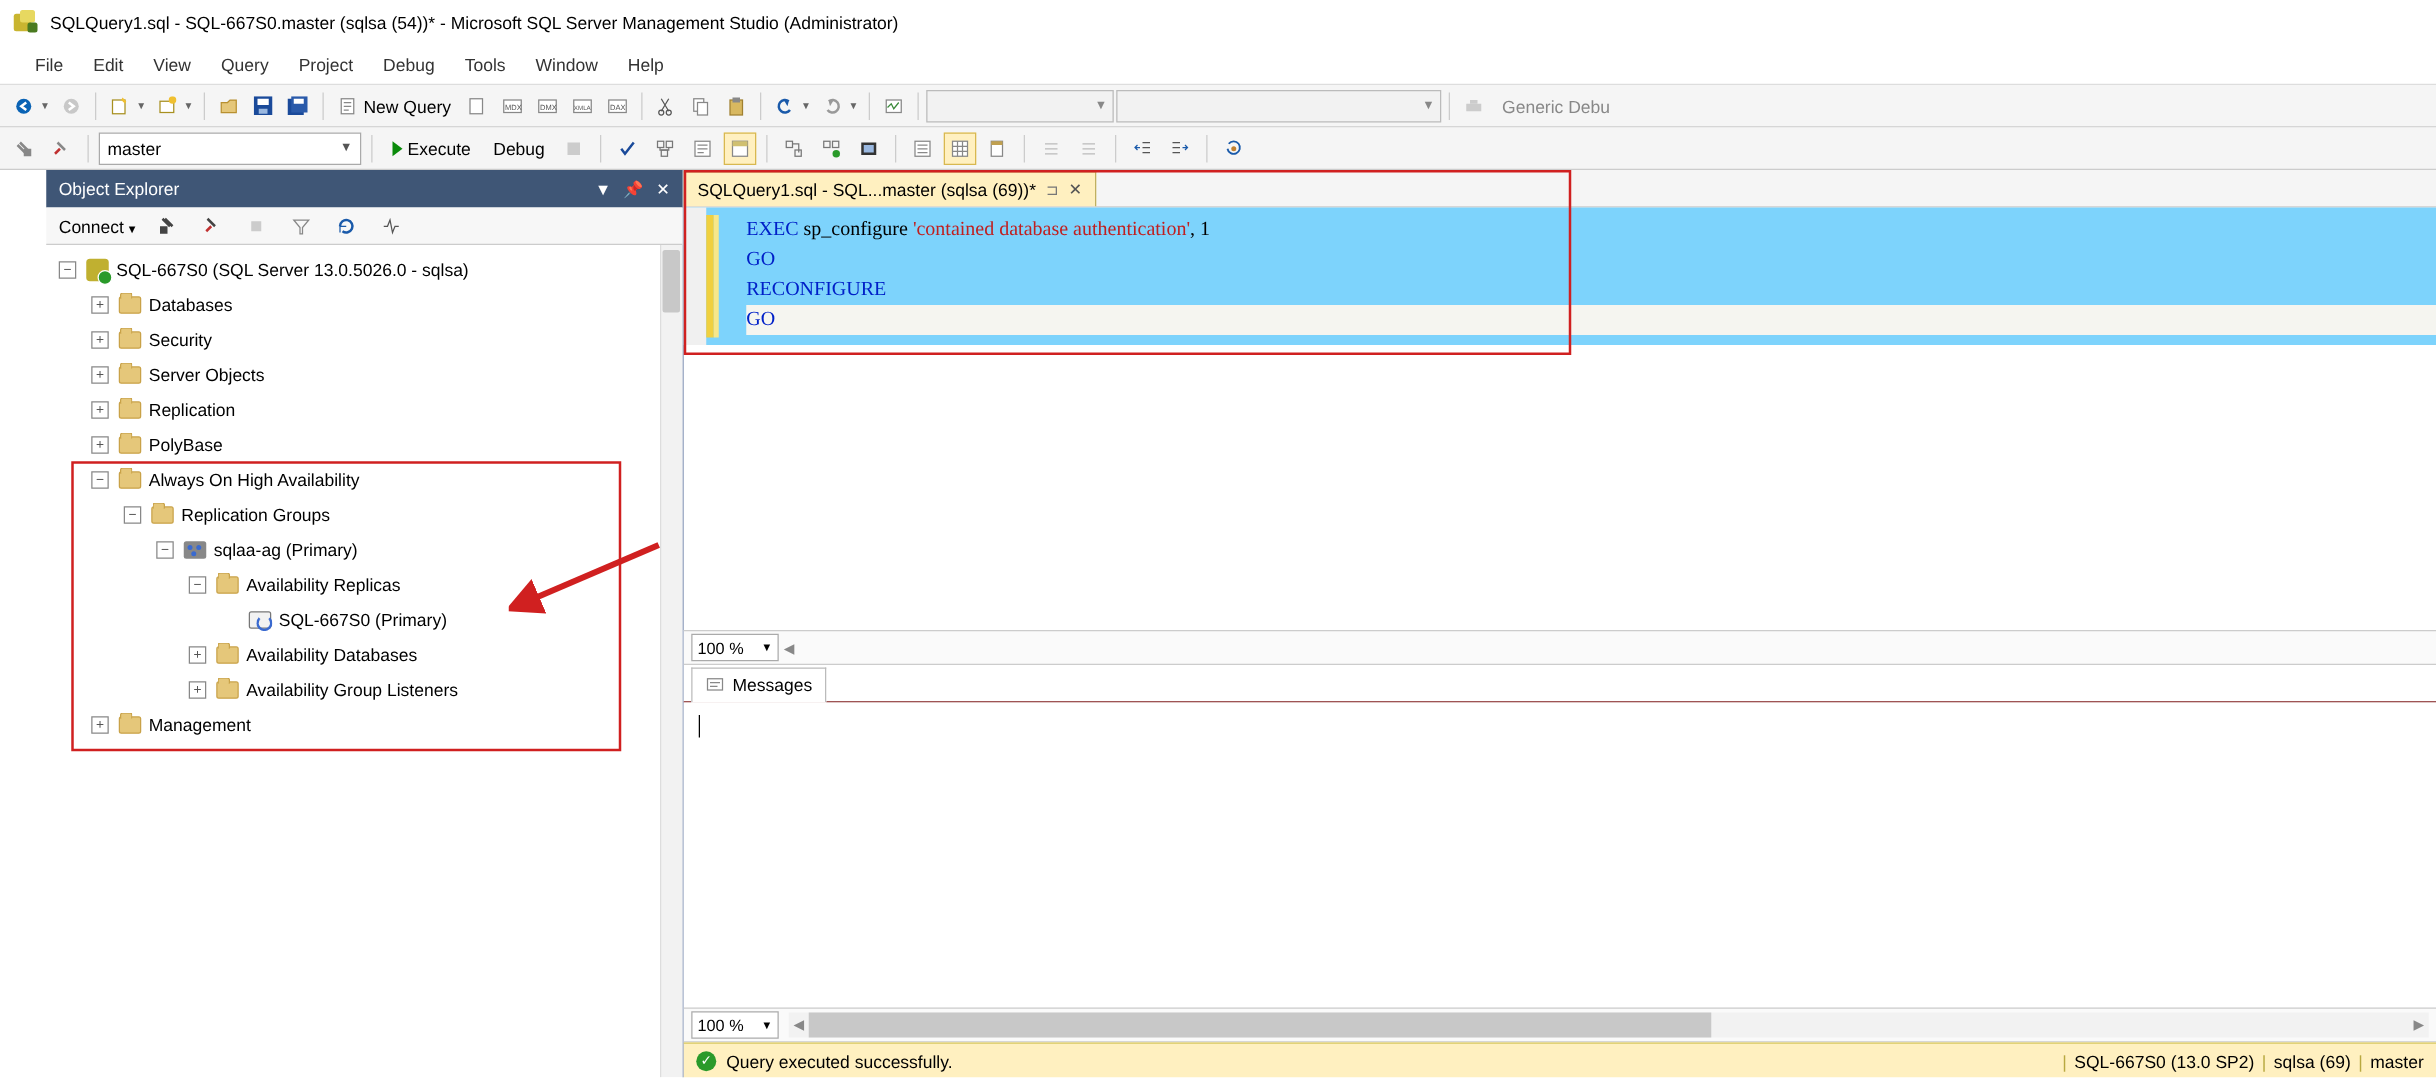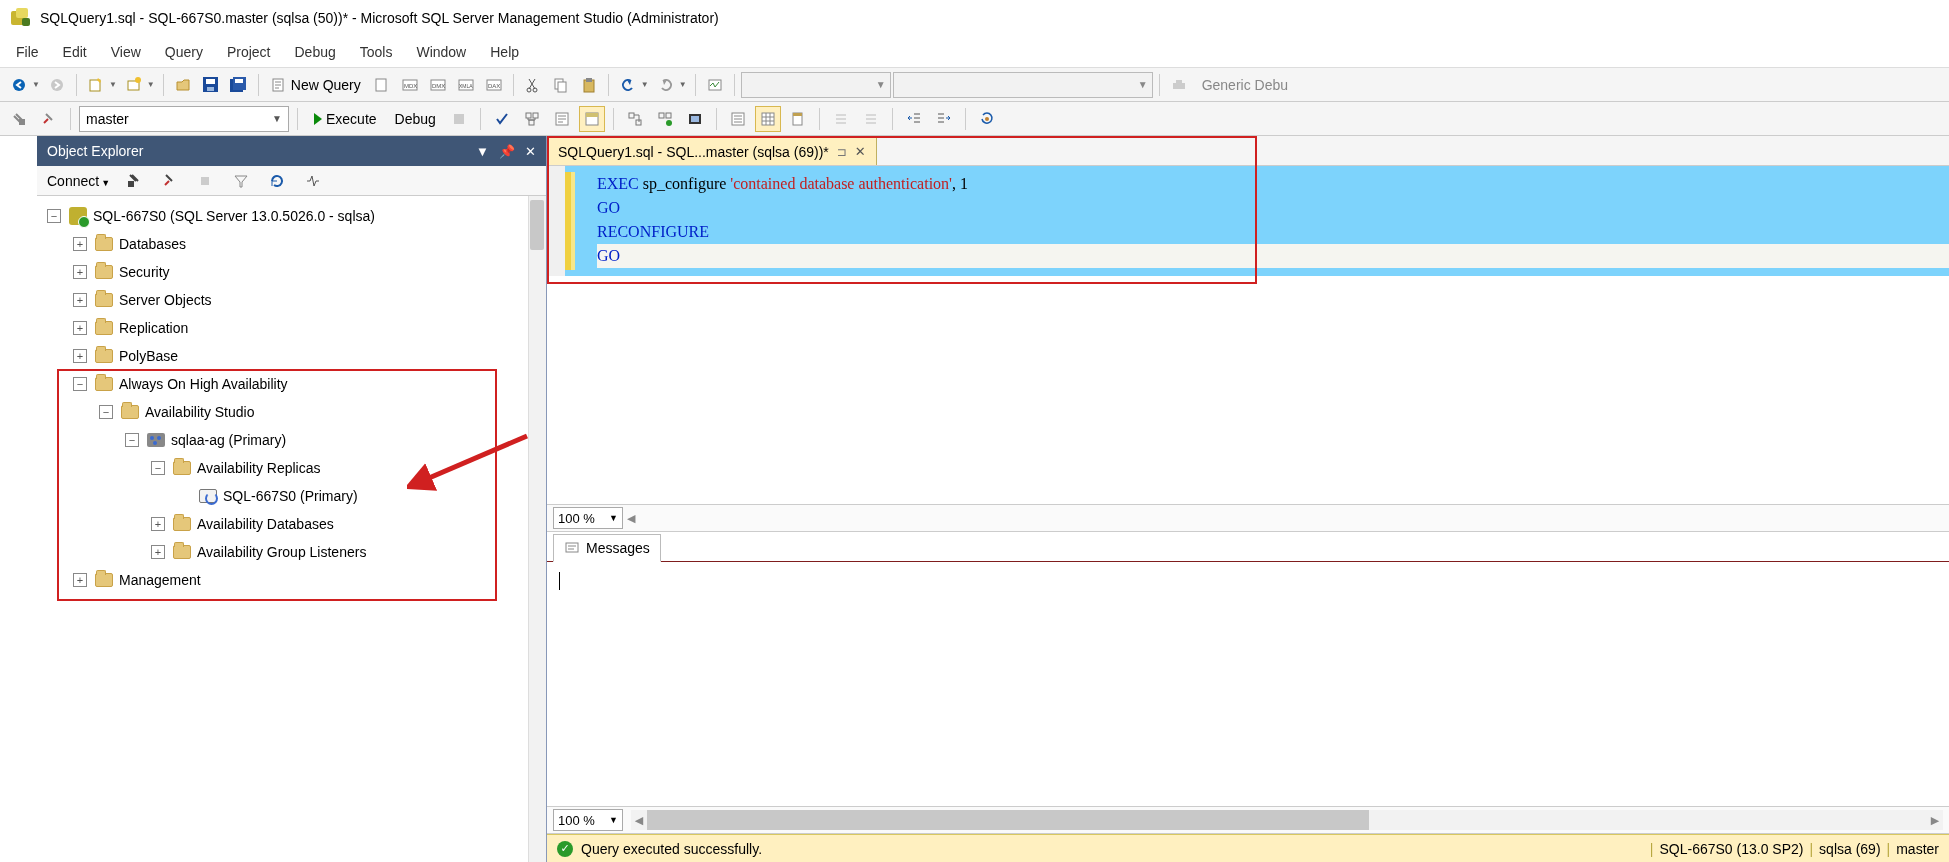--- a/index.html
+++ b/index.html
@@ -1,19 +1,19 @@
 <!DOCTYPE html>
 <html><head>
 <meta charset="utf-8">
 <style>
   * { box-sizing: border-box; margin:0; padding:0; }
   body { font-family: "Segoe UI", Tahoma, sans-serif; font-size: 14px; background:#fff; color:#000; overflow:hidden; }
   .titlebar { height:36px; display:flex; align-items:center; padding:0 8px; gap:8px; background:#fff; }
   .titlebar .app-icon { width:24px; height:24px; display:flex; align-items:center; justify-content:center;}
-  .menubar { height:32px; display:flex; align-items:center; gap:24px; padding:0 16px; background:#fff; border-bottom:1px solid #ddd;}
+  .menubar { height:32px; display:flex; align-items:center; gap:24px; padding:0 28px; background:#fff; border-bottom:1px solid #ddd;}
   .menubar span { color:#333; cursor:default; }
   .toolbar1 { height:34px; background:#f5f5f5; border-bottom:1px solid #ccc; display:flex; align-items:center; padding:0 6px; gap:2px; overflow:hidden;}
   .toolbar2 { height:34px; background:#f5f5f5; border-bottom:1px solid #ccc; display:flex; align-items:center; padding:0 6px; gap:4px; overflow:hidden;}
   .tb-btn { width:26px; height:26px; display:flex; align-items:center; justify-content:center; color:#444; }
   .tb-btn.blue svg { fill:#0a63b5;}
   .tb-sep { width:1px; height:22px; background:#ccc; margin:0 4px;}
   .tb-arrow { font-size:8px; color:#666; margin-left:-2px; margin-right:2px;}
   .db-combo { width:210px; height:26px; border:1px solid #aaa; background:#fff; display:flex; align-items:center; padding:0 6px; justify-content:space-between;}
   .db-combo .caret {font-size:10px; color:#555;}
   .execute-btn { display:flex; align-items:center; gap:4px; padding:0 8px; height:26px;}
@@ -81,21 +81,21 @@
 <body>
 
 <div class="titlebar">
   <span class="app-icon">
     <svg width="24" height="24">
         <rect x="3" y="5" width="14" height="14" fill="#c9b530" rx="2"></rect>
         <rect x="8" y="2" width="12" height="10" fill="#e7d860" rx="2"></rect>
         <rect x="14" y="12" width="8" height="8" fill="#4a7a20" rx="2"></rect>
       </svg>
   </span>
-  <span>SQLQuery1.sql - SQL-667S0.master (sqlsa (50))* - Microsoft SQL Server Management Studio (Administrator)</span>
+  <span>SQLQuery1.sql - SQL-667S0.master (sqlsa (54))* - Microsoft SQL Server Management Studio (Administrator)</span>
 </div>
 
 <div class="menubar">
   <span>File</span>
   <span>Edit</span>
   <span>View</span>
   <span>Query</span>
   <span>Project</span>
   <span>Debug</span>
   <span>Tools</span>
@@ -461,21 +461,21 @@
         </div>
 
       <div class="node" style="padding-left:30px">
           <span class="exp">−</span>
           <span class="folder"></span>
           <span>Always On High Availability</span>
         </div>
       <div class="node" style="padding-left:56px">
           <span class="exp">−</span>
           <span class="folder"></span>
-          <span>Availability Studio</span>
+          <span>Replication Groups</span>
         </div>
       <div class="node" style="padding-left:82px">
           <span class="exp">−</span>
           <span class="ag-icon"></span>
           <span>sqlaa-ag (Primary)</span>
         </div>
       <div class="node" style="padding-left:108px">
           <span class="exp">−</span>
           <span class="folder"></span>
           <span>Availability Replicas</span>

